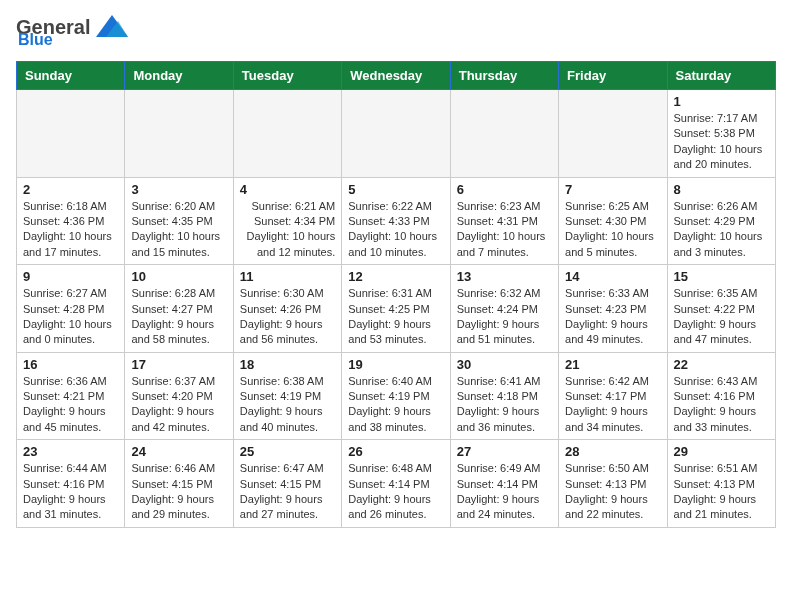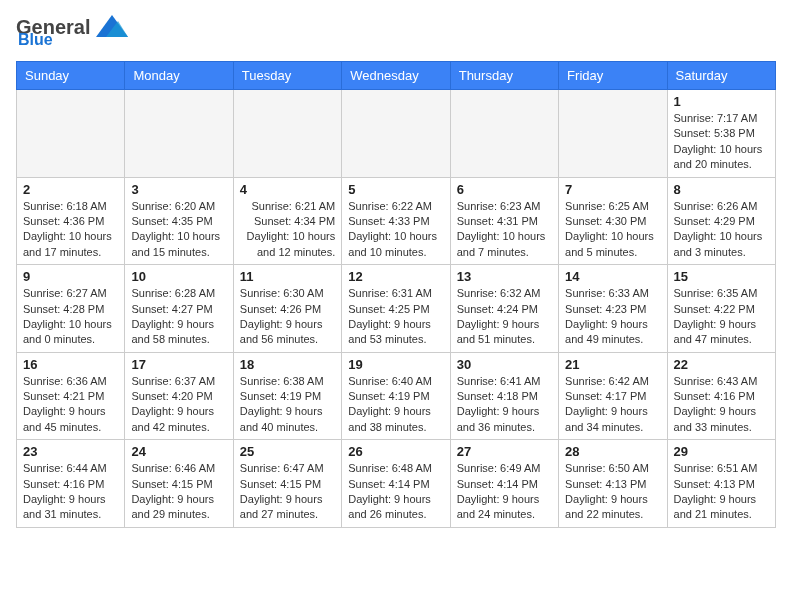--- a/index.html
+++ b/index.html
@@ -34,26 +34,26 @@
       font-size: 14px;
       color: #555;
       margin-top: 2px;
     }
     .calendar-table {
       width: 100%;
       border-collapse: collapse;
       border: 1px solid #ccc;
     }
     .calendar-table th {
-      background-color: #3b82f6;
+      background-color: #15803d;
       color: #fff;
       text-align: left;
       padding: 6px 8px;
       font-size: 13px;
-      font-weight: normal;
+      font-weight: bold;
       border: 1px solid #2a6dd9;
     }
     .calendar-table td {
       vertical-align: top;
       border: 1px solid #ccc;
       padding: 4px 6px;
       width: calc(100% / 7);
       min-height: 70px;
       font-size: 11px;
       color: #333;

